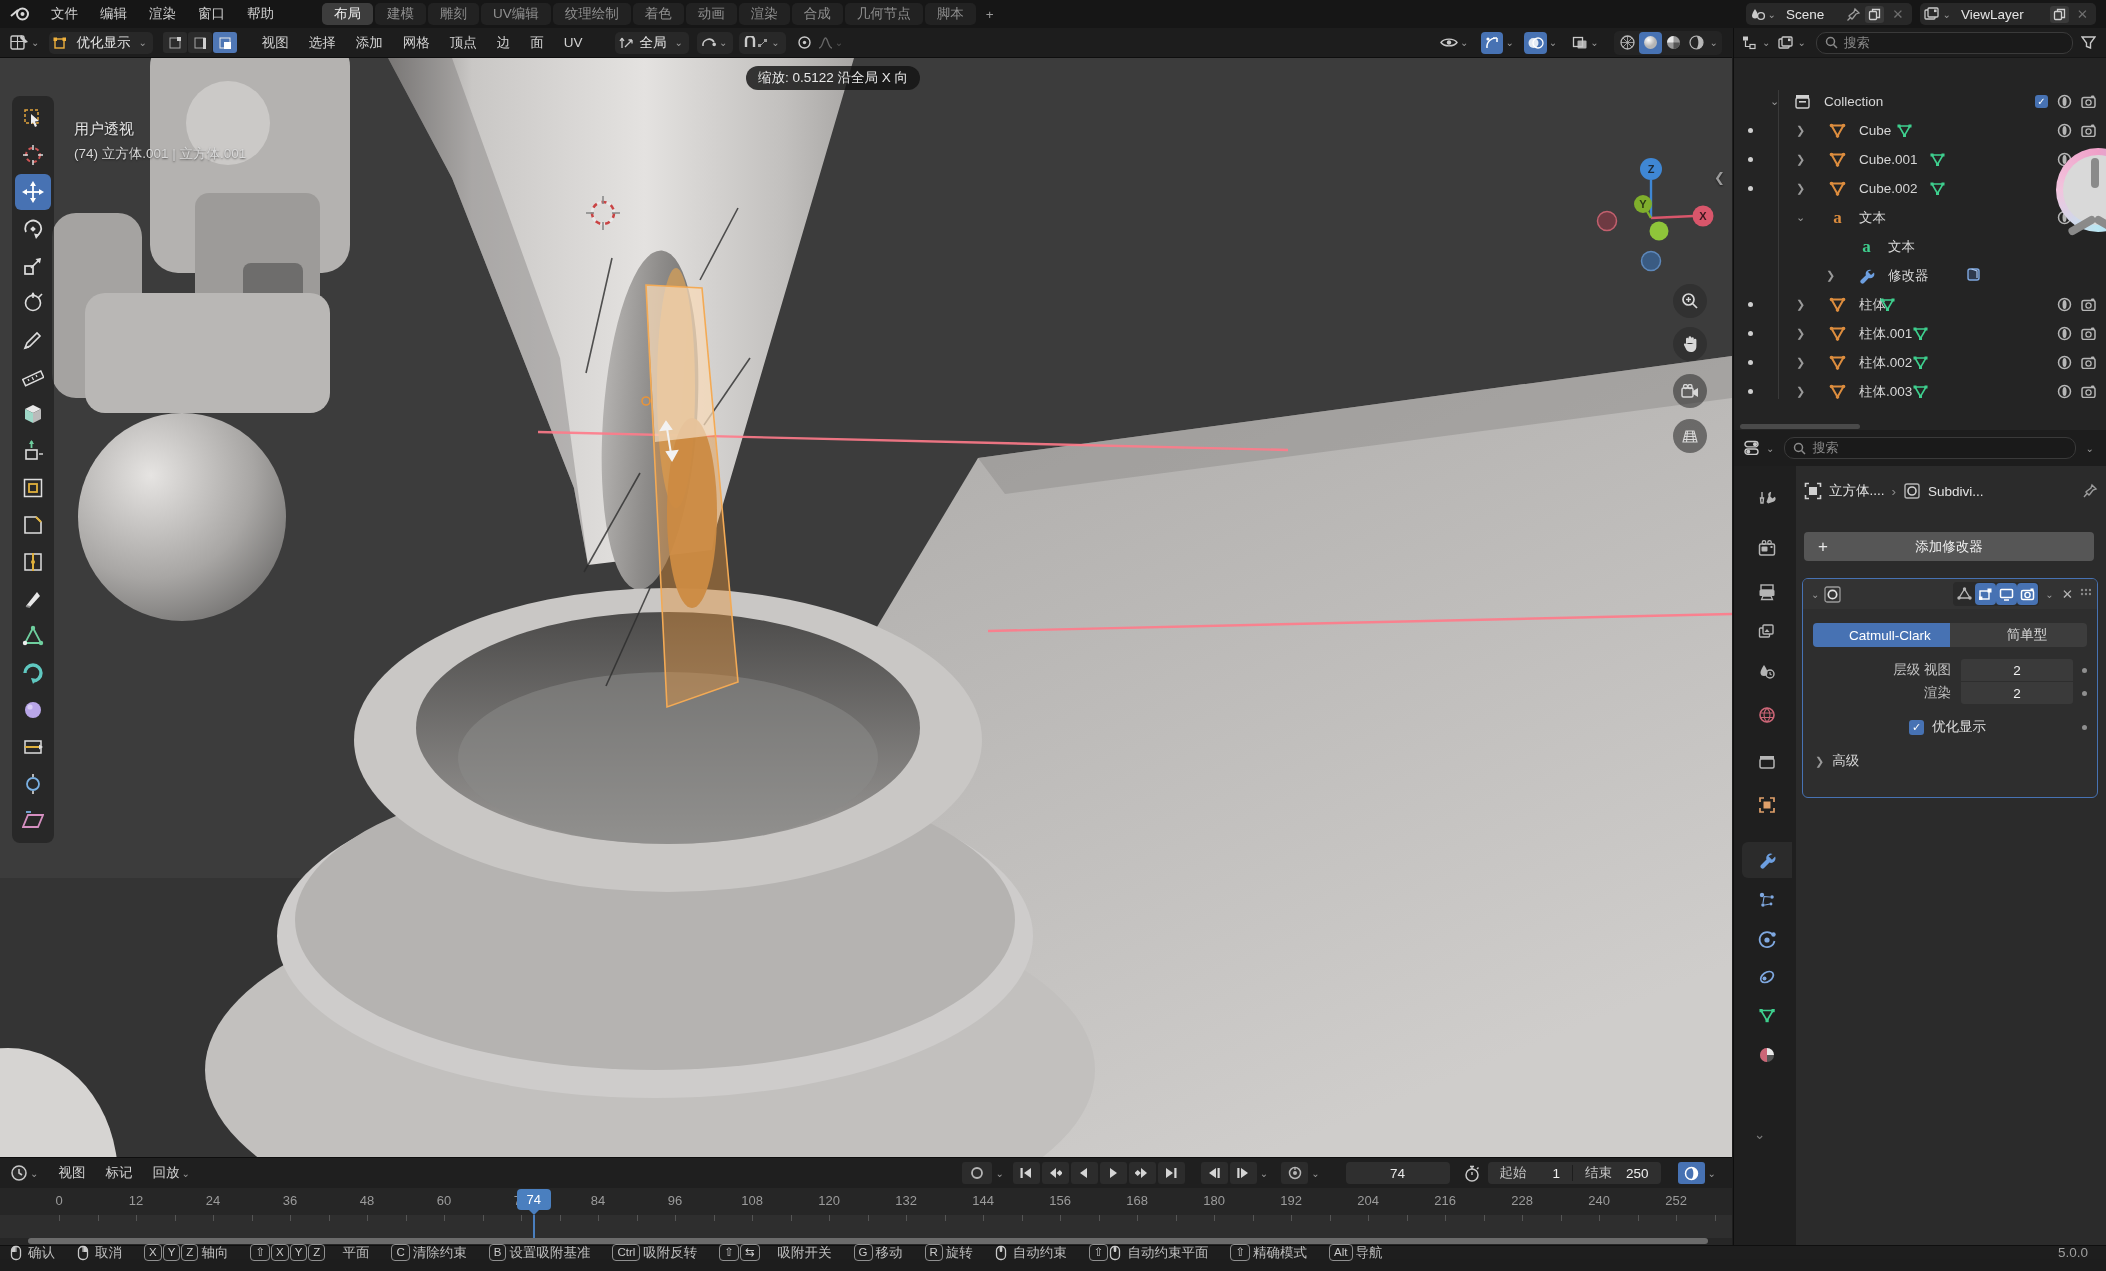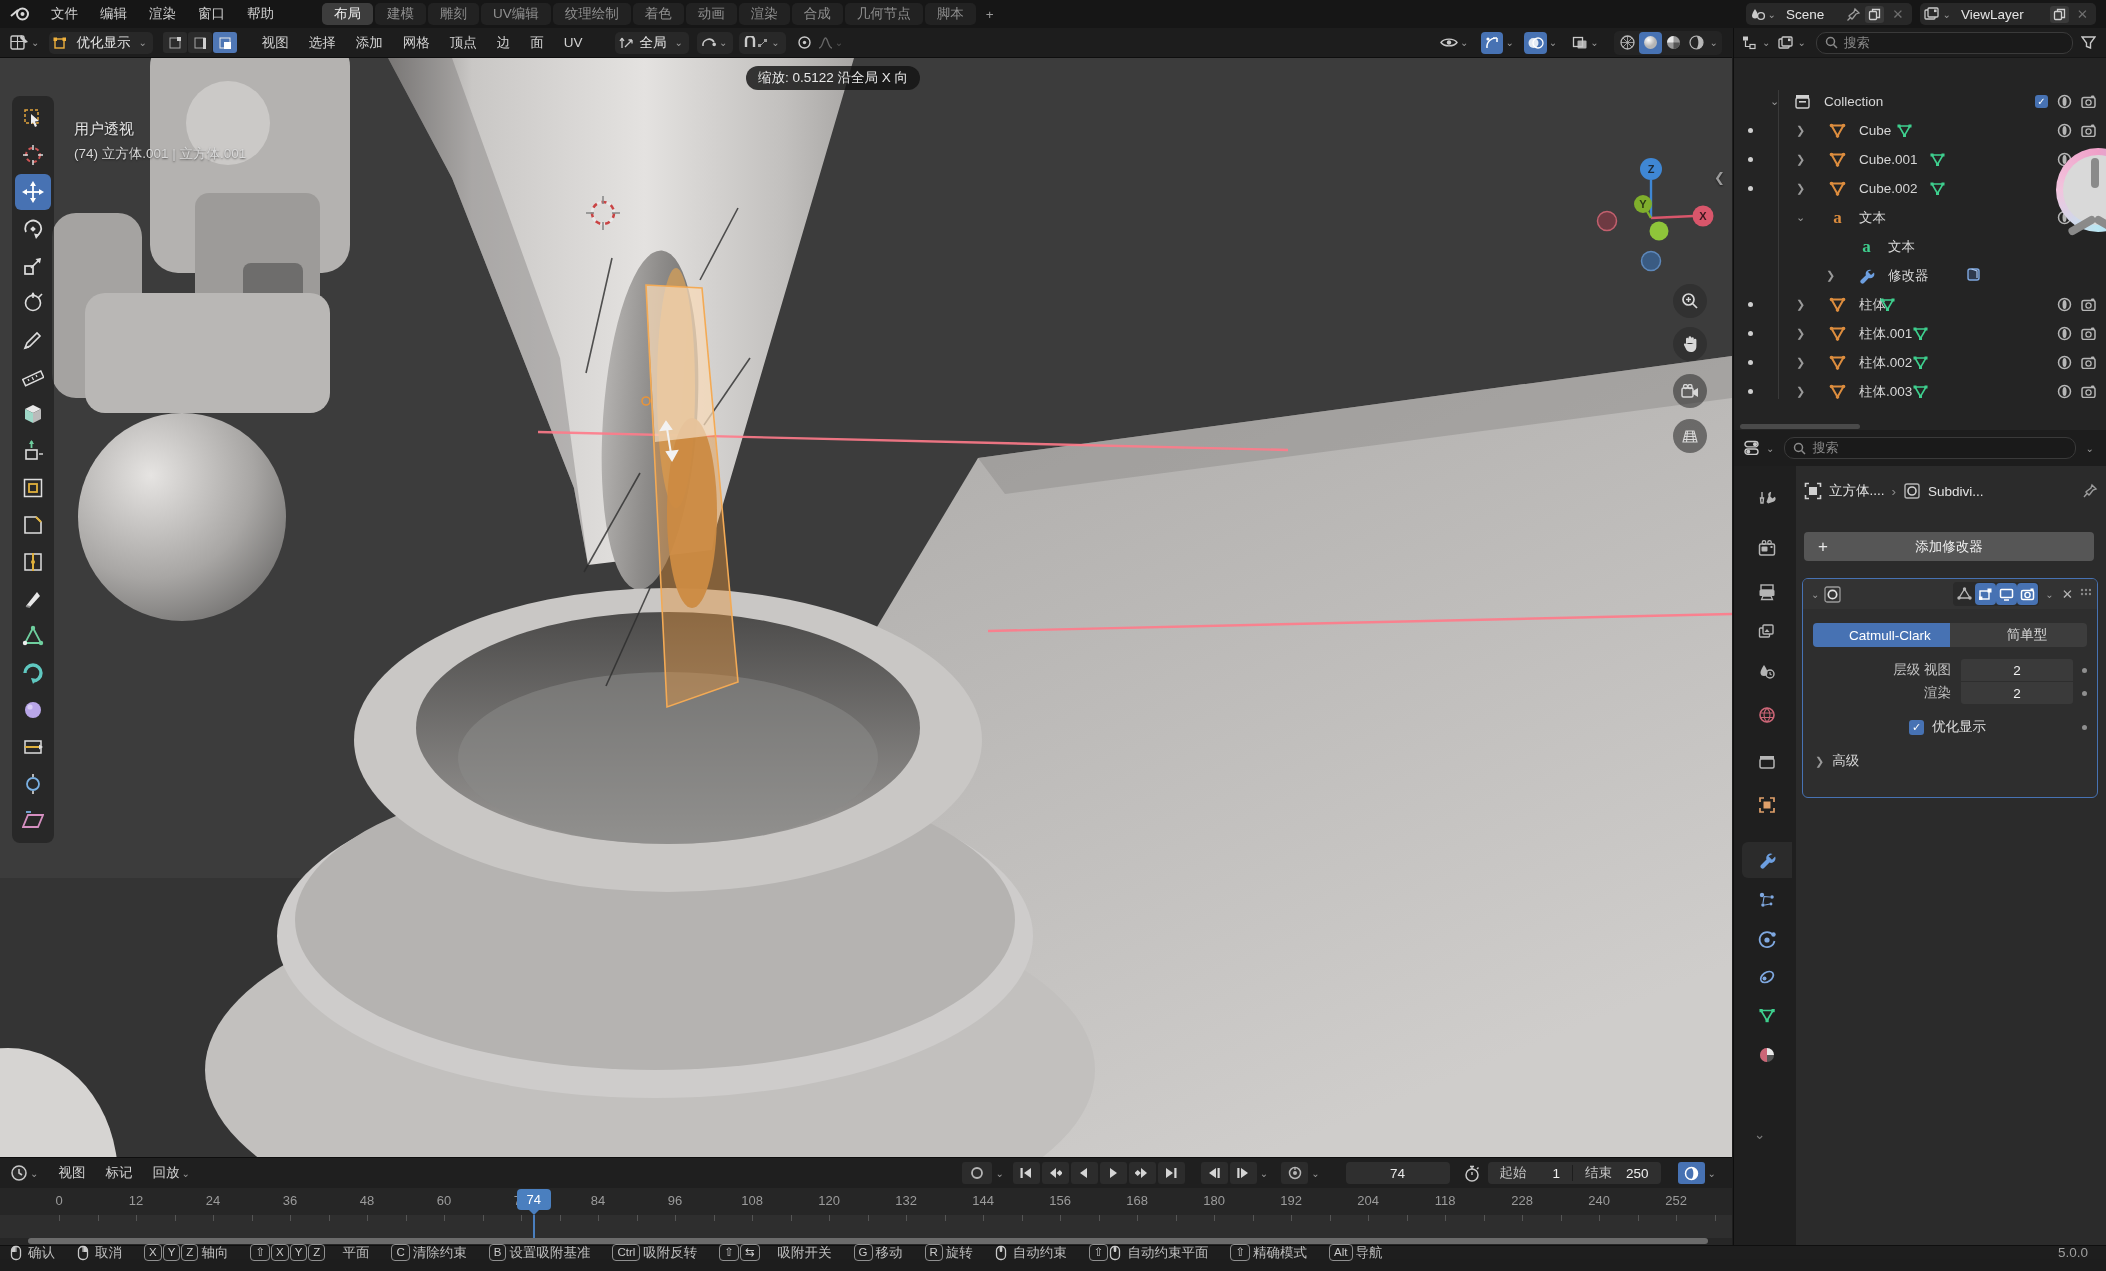--- a/index.html
+++ b/index.html
@@ -1318,21 +1318,21 @@
         <span class="tick" style="left: 675.032px;">96</span>
         <span class="tick" style="left: 752.036px;">108</span>
         <span class="tick" style="left: 829.04px;">120</span>
         <span class="tick" style="left: 906.044px;">132</span>
         <span class="tick" style="left: 983.048px;">144</span>
         <span class="tick" style="left: 1060.05px;">156</span>
         <span class="tick" style="left: 1137.06px;">168</span>
         <span class="tick" style="left: 1214.06px;">180</span>
         <span class="tick" style="left: 1291.06px;">192</span>
         <span class="tick" style="left: 1368.07px;">204</span>
-        <span class="tick" style="left: 1445.07px;">118</span>
+        <span class="tick" style="left: 1445.07px;">216</span>
         <span class="tick" style="left: 1522.08px;">228</span>
         <span class="tick" style="left: 1599.08px;">240</span>
         <span class="tick" style="left: 1676.08px;">252</span>
         <div id="playhead" style="left: 516.858px;">74</div>
       </div>
     <div id="tl-keys">
         <div class="subtick" style="left: 59px;"></div>
         <div class="subtick" style="left: 97.502px;"></div>
         <div class="subtick" style="left: 136.004px;"></div>
         <div class="subtick" style="left: 174.506px;"></div>

